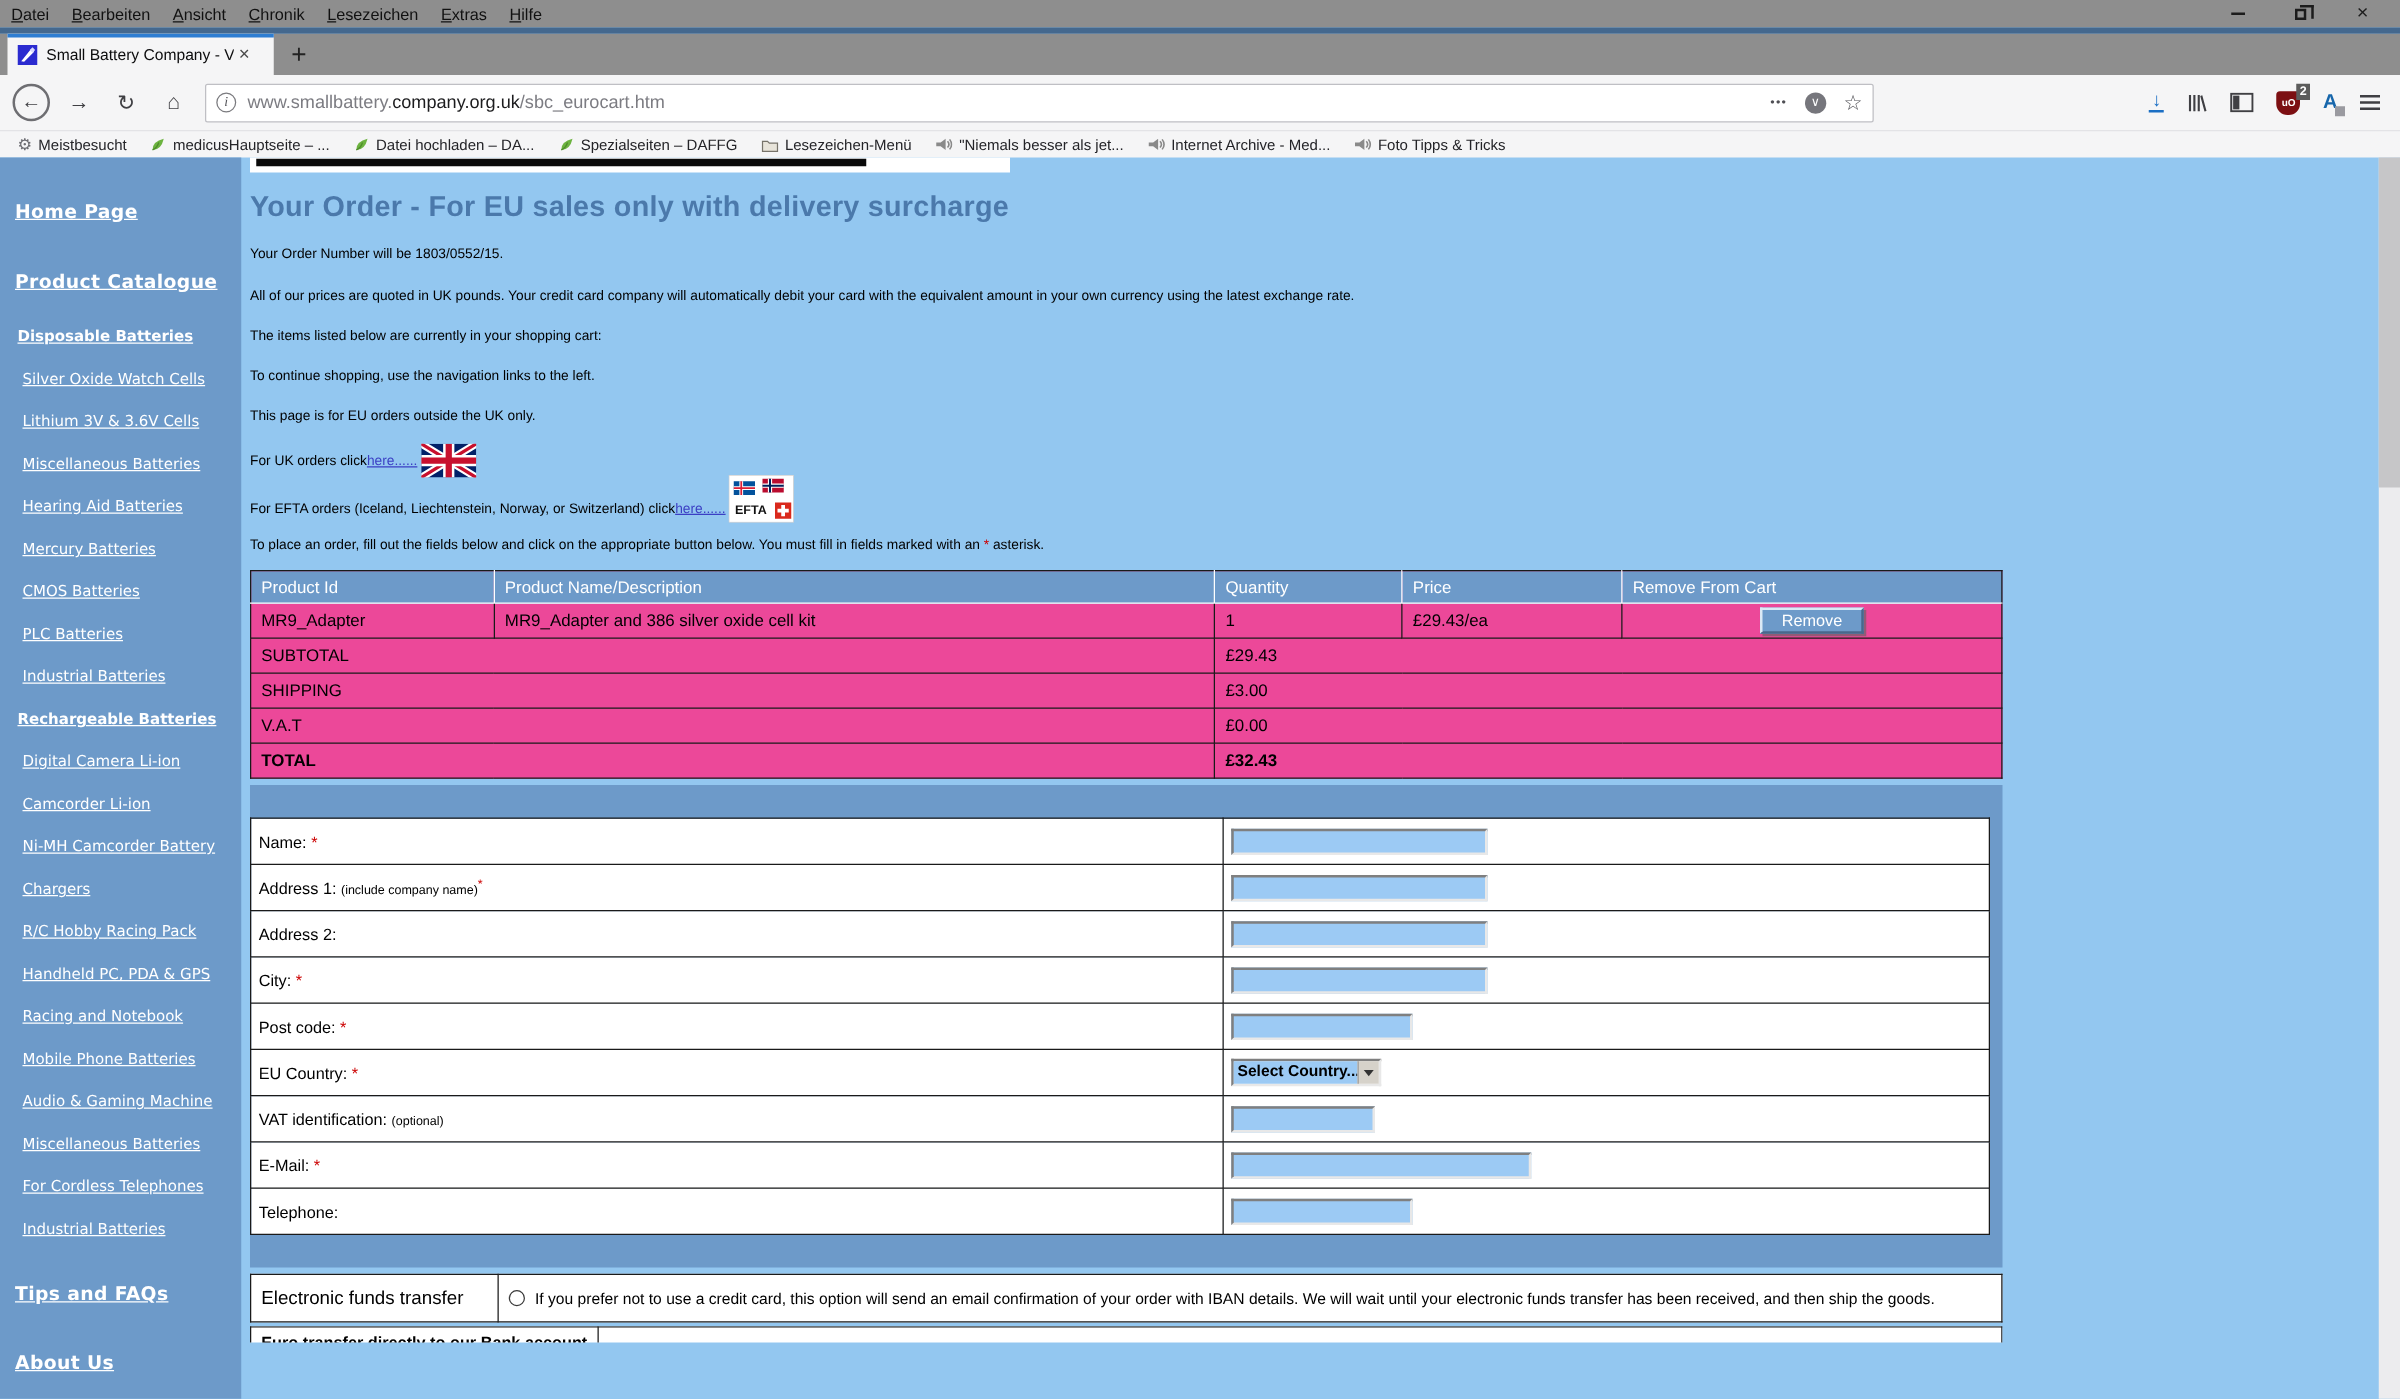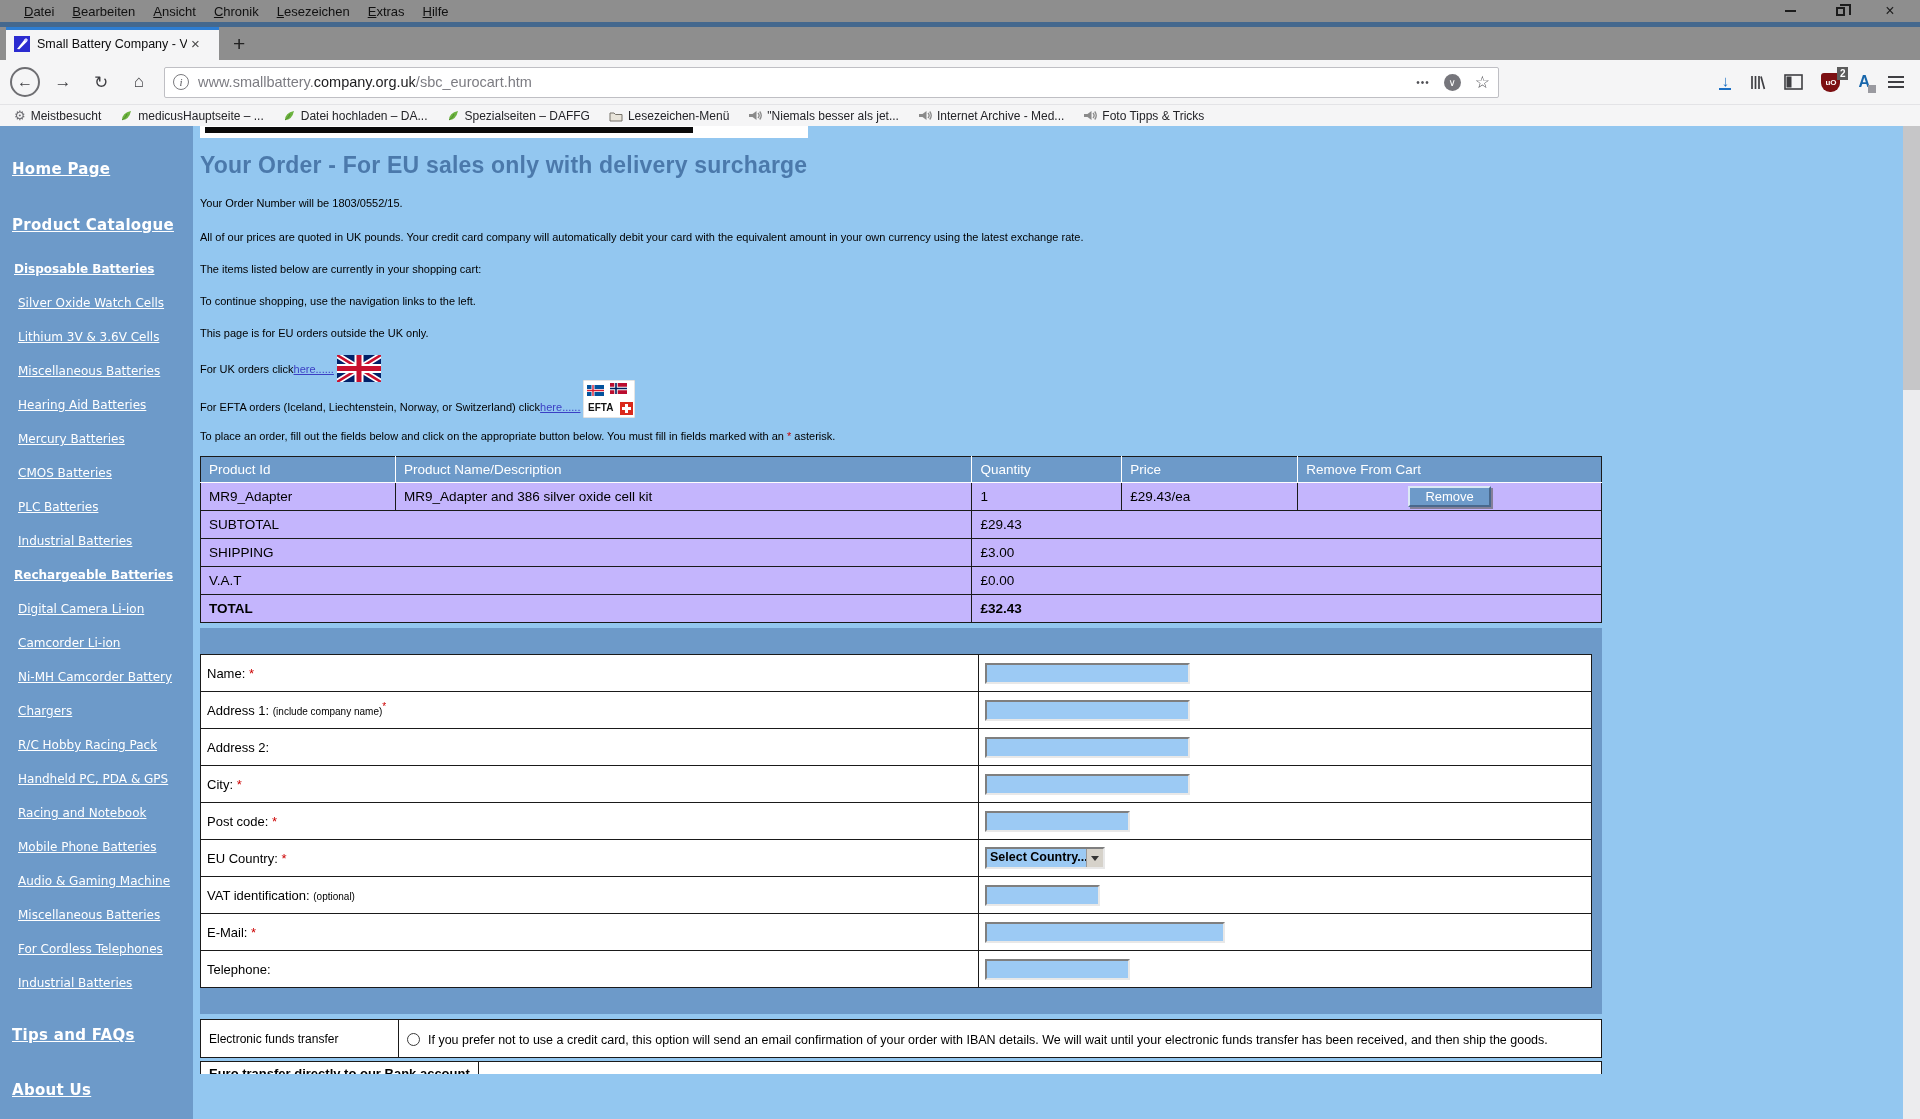--- a/index.html
+++ b/index.html
@@ -1,20 +1,20 @@
 <!DOCTYPE html>
 <html><head>
 <meta charset="utf-8">
 <style>
   * { box-sizing: border-box; margin: 0; padding: 0; }
   html,body { width:1920px; height:1119px; overflow:hidden; font-family:"Liberation Sans",sans-serif; background:#93c7f0; }
 
   
   .titlebar { height:22px; background:#8e8e8e; display:flex; align-items:center; justify-content:space-between; }
-  .menubar { display:flex; align-items:center; padding-left:15px; }
+  .menubar { display:flex; align-items:center; padding-left:0; }
   .menu-item { font-size:13px; color:#111; padding:0 9px; cursor:default; }
   .menu-item::first-letter { text-decoration:underline; }
   .win-controls { display:flex; align-items:center; gap:34px; padding-right:22px; }
   .win-btn { display:flex; align-items:center; justify-content:center; width:16px; height:16px; cursor:pointer; }
   .min-bar { width:11px; height:2px; background:#1c1c1c; display:inline-block; }
   .restore-box { width:9px; height:9px; border:2px solid #1c1c1c; position:relative; background:transparent; }
   .restore-box::before { content:""; position:absolute; left:2px; top:-5px; width:9px; height:9px; border:2px solid #1c1c1c; border-left:none; border-bottom:none; }
   .close-glyph { font-size:16px; color:#1c1c1c; line-height:16px; }
 
   .accent-strip { height:5px; background:#44688e; }
@@ -71,21 +71,21 @@
   .para { font-size:11px; color:#000; }
   .pm18{margin-top:18px}.pm22{margin-top:22px}.pm20{margin-top:20px}.pm16{margin-top:16px}.pm14{margin-top:14px}.pm12{margin-top:12px}
   a.pglink { color:#3b3fc4; text-decoration:underline; cursor:pointer; }
   .inline-row { display:flex; align-items:center; }
   .flag-svg { margin-left:3px; display:block; }
   .efta-img { margin-left:3px; margin-top:-16px; display:block; }
   .red { color:#c00; }
   .sup-star { color:#c00; vertical-align:super; font-size:10px; }
 
   
-  table.order { margin-top:14px; border-collapse:collapse; width:1402px; background:#c4b5fd; }
+  table.order { margin-top:14px; border-collapse:collapse; width:1402px; background:#ec4899; }
   table.order th { background:#6d9ac9; color:#fff; font-weight:normal; font-size:13.5px; text-align:left; padding:4px 8px; border:1px solid #fff; border-top:1px solid #1a1a1a; height:26px; }
   table.order th:first-child{border-left:1px solid #1a1a1a}
   table.order th:last-child{border-right:1px solid #1a1a1a}
   table.order td { border:1px solid #1a1a1a; font-size:13.5px; padding:3px 8px; height:28px; }
   td.bold { font-weight:bold; }
   .remove-btn { display:block; margin:0 auto; background:#6d9ac9; color:#fff; font-size:13px; font-family:"Liberation Sans",sans-serif; padding:1px 15px; border-top:2px solid #dbe9f5; border-left:2px solid #dbe9f5; border-bottom:2px solid #49688c; border-right:2px solid #49688c; box-shadow:2px 2px 0 rgba(100,100,100,.65); cursor:pointer; }
 
   
   .form-wrap { margin-top:5px; width:1402px; background:#6d9ac9; }
   .form-bar { height:26px; }
@@ -96,21 +96,21 @@
   input.fld { background:#9ccaf4; height:21px; border-top:2px solid #7f7f7f; border-left:2px solid #7f7f7f; border-bottom:2px solid #e8e8e8; border-right:2px solid #e8e8e8; outline:none; font-size:13px; padding:0 3px; }
   .w205{width:205px}.w145{width:145px}.w115{width:115px}.w240{width:240px}
   .selectbox { width:120px; height:22px; display:flex; align-items:stretch; border-top:2px solid #7f7f7f; border-left:2px solid #7f7f7f; border-bottom:2px solid #e8e8e8; border-right:2px solid #e8e8e8; cursor:pointer; }
   .select-text { flex:1; background:#9ccaf4; font-size:12.5px; color:#000; padding:1px 3px; white-space:nowrap; overflow:hidden;font-weight:bold; }
   .select-arrow { width:17px; background:#d6d2ca; border-left:1px solid #999; display:flex; align-items:center; justify-content:center; }
   .select-arrow::after { content:""; width:0; height:0; border-left:4px solid transparent; border-right:4px solid transparent; border-top:5px solid #333; }
 
   
   table.paytbl { margin-top:5px; border-collapse:collapse; width:1402px; background:#fff; }
   table.paytbl td { border:1px solid #1a1a1a; padding:4px 8px; vertical-align:middle; }
-  td.paylabel { width:198px; font-size:12px; height:38px; }
+  td.paylabel { width:198px; font-size:15px; height:38px; }
   .radio { display:inline-block; width:13px; height:13px; border:1.5px solid #3a3a3a; border-radius:50%; background:#fff; vertical-align:-2px; margin-right:8px; cursor:pointer; }
   .paytext { font-size:12.5px; }
 
   .partial-clip { margin-top:3px; width:1402px; height:13px; overflow:hidden; }
   table.partialtbl { border-collapse:collapse; width:1402px; background:#fff; }
   table.partialtbl td { border:1px solid #1a1a1a; height:34px; padding:4px 8px; font-size:13px; font-weight:bold; vertical-align:top; }
   td.partlabel { width:198px; white-space:nowrap; }
 
   
   .scrollbar { position:absolute; right:0; top:0; bottom:0; width:17px; background:#ececee; }

